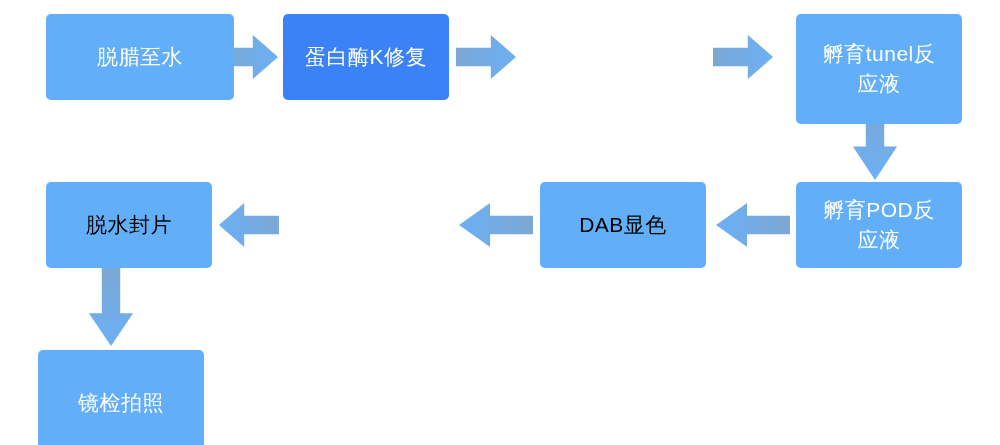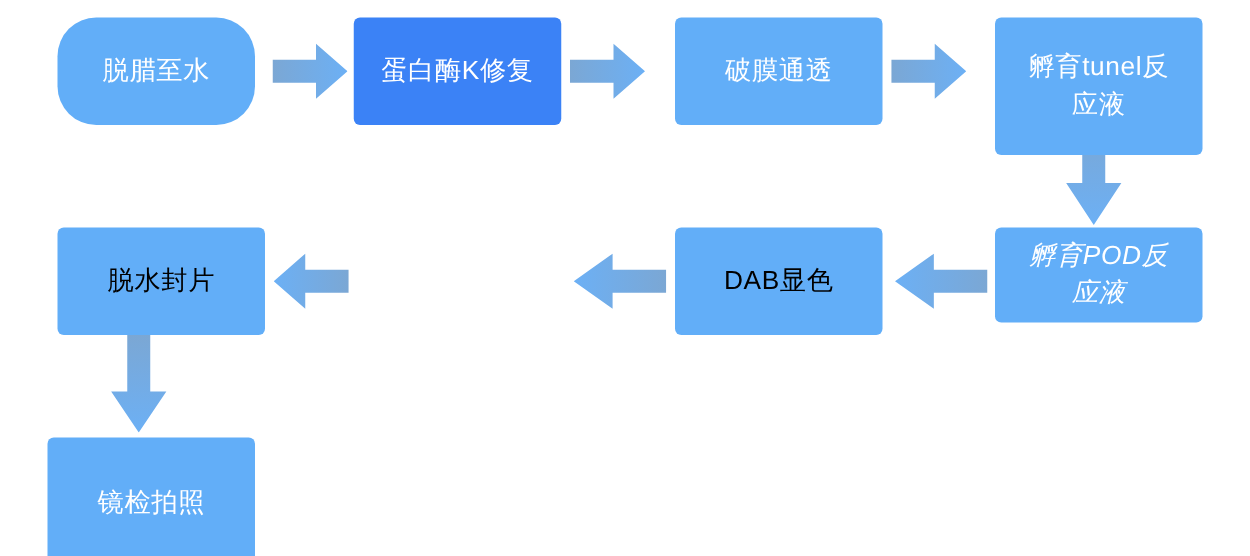--- a/index.html
+++ b/index.html
@@ -129,23 +129,22 @@
       <svg viewBox="0 0 100 100" preserveAspectRatio="none">
         <defs>
           <linearGradient id="grad-a8" x1="0" y1="0" x2="0" y2="1">
             <stop offset="0%" stop-color="#7ba7d4"></stop>
             <stop offset="100%" stop-color="#6cb0f5"></stop>
           </linearGradient>
         </defs>
         <polygon points="30,0 70,0 70,58 98,58 50,100 2,58 30,58" fill="url(#grad-a8)"></polygon>
       </svg>
     </div>
-    <div class="node" style="left: 46px; top: 14px; width: 158px; height: 86px; background: rgb(98, 174, 248); color: rgb(255, 255, 255); border-radius: 31px;">脱腊至水</div>
+    <div class="node" style="left: 46px; top: 14px; width: 188px; height: 86px; background: rgb(98, 174, 248); color: rgb(255, 255, 255);">脱腊至水</div>
     <div class="node" style="left: 283px; top: 14px; width: 166px; height: 86px; background: #3b82f6; color: rgb(255, 255, 255);">蛋白酶K修复</div>
-    <div class="node" style="left: 540px; top: 14px; width: 166px; height: 86px; background: rgb(98, 174, 248); color: rgb(255, 255, 255);">破膜通透</div>
     <div class="node" style="left: 796px; top: 14px; width: 166px; height: 110px; background: rgb(98, 174, 248); color: rgb(255, 255, 255);">孵育tunel反
 应液</div>
-    <div class="node" style="left: 796px; top: 182px; width: 166px; height: 76px; background: rgb(98, 174, 248); color: rgb(255, 255, 255); font-style: italic;">孵育POD反
+    <div class="node" style="left: 796px; top: 182px; width: 166px; height: 86px; background: rgb(98, 174, 248); color: rgb(255, 255, 255);">孵育POD反
 应液</div>
     <div class="node" style="left: 540px; top: 182px; width: 166px; height: 86px; background: rgb(98, 174, 248); color: #000000;">DAB显色</div>
     <div class="node" style="left: 46px; top: 182px; width: 166px; height: 86px; background: rgb(98, 174, 248); color: #000000;">脱水封片</div>
     <div class="node" style="left: 38px; top: 350px; width: 166px; height: 105px; background: rgb(98, 174, 248); color: rgb(255, 255, 255);">镜检拍照</div>
   </div>
 
 </body></html>

